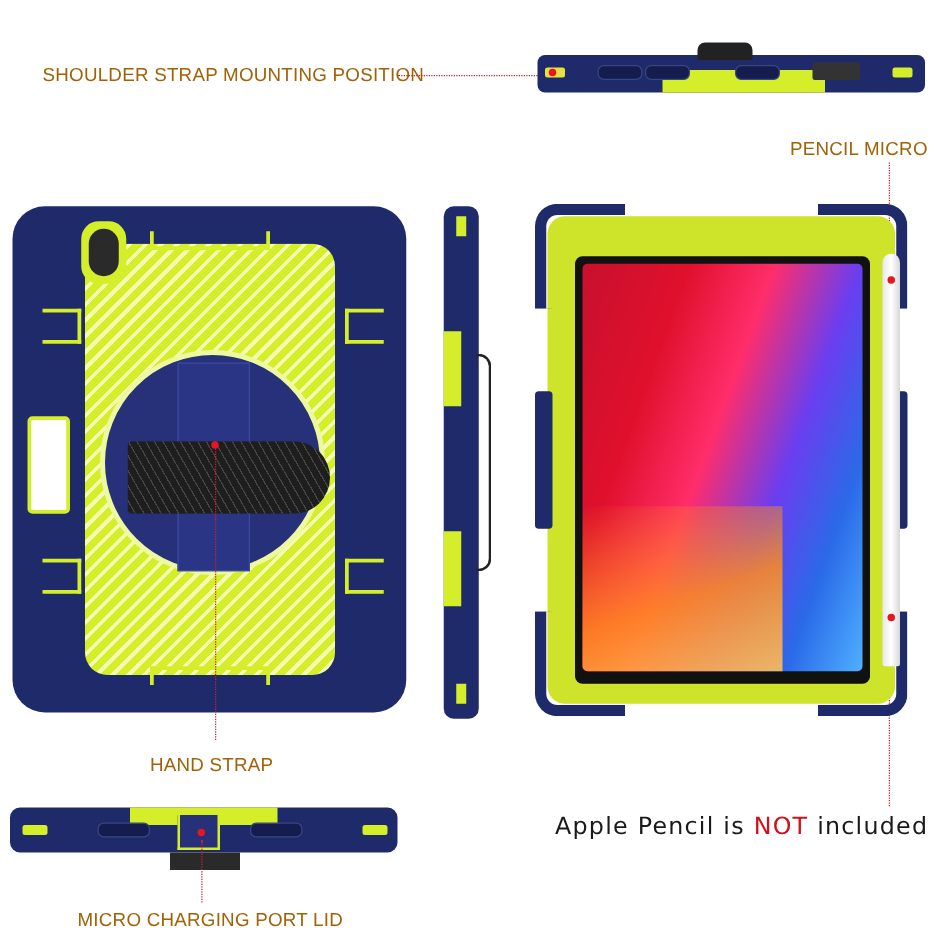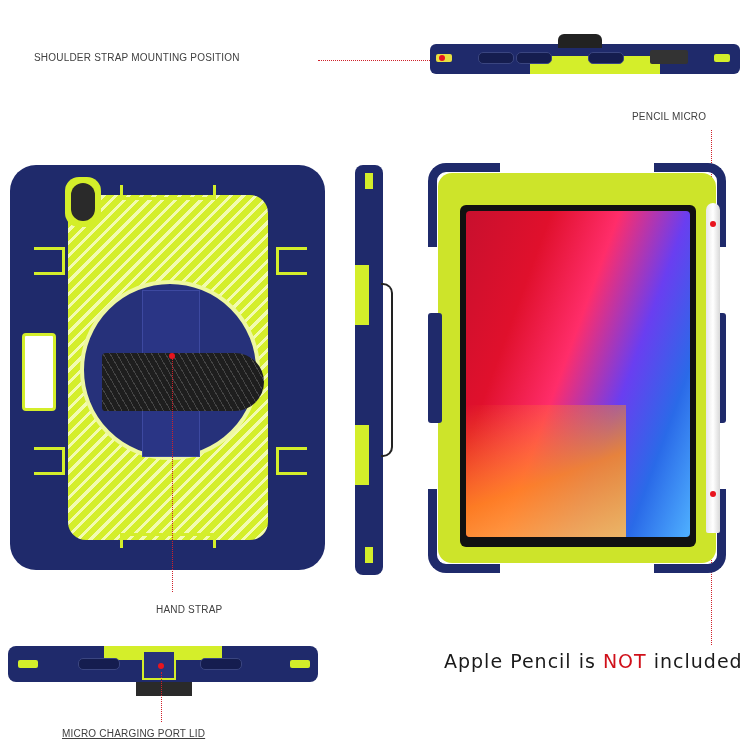--- a/index.html
+++ b/index.html
@@ -1,18 +1,18 @@
 <!DOCTYPE html>
 <html><head>
 <meta charset="utf-8">
 <style>
   html, body { margin: 0; padding: 0; background: #ffffff; }
   body { width: 750px; height: 750px; position: relative; overflow: hidden; font-family: "Liberation Sans", sans-serif; }
   .abs { position: absolute; }
-  .label { position: absolute; color: #404040; font-size: 10px; letter-spacing: 0.2px; white-space: nowrap; }
+  .label { position: absolute; color: #a16207; font-size: 15px; letter-spacing: 0.2px; white-space: nowrap; }
   .dotline-h { position: absolute; height: 0; border-top: 1px dotted #d0202a; }
   .dotline-v { position: absolute; width: 0; border-left: 1px dotted #d0202a; }
   .reddot { position: absolute; width: 6px; height: 6px; border-radius: 50%; background: #e8141e; }
   
   .edge-top { left: 430px; top: 44px; width: 310px; height: 30px; border-radius: 6px; background: #1f2a6b; }
   .edge-top .knob { left: 128px; top: -10px; width: 44px; height: 14px; background: #222; border-radius: 6px 6px 0 0; }
   .edge-top .limeblock { left: 100px; top: 12px; width: 130px; height: 18px; background: #d4ee2a; }
   .edge-top .vent { top: 8px; width: 34px; height: 10px; border-radius: 5px; background: #151d4f; border: 1px solid #3a4580; }
   .edge-top .slot { left: 220px; top: 6px; width: 38px; height: 14px; background: #333; border-radius: 2px; }
   .edge-top .tab { top: 10px; width: 16px; height: 8px; background: #d4ee2a; border-radius: 2px; }
@@ -87,21 +87,21 @@
   <div class="abs bracket" style="left:24px; top:282px; border-left:none;"></div>
   <div class="abs bracket" style="left:266px; top:82px; border-right:none;"></div>
   <div class="abs bracket" style="left:266px; top:282px; border-right:none;"></div>
   <div class="abs handle"></div>
   <div class="abs ring"></div>
   <div class="abs strap-v"></div>
   <div class="abs strap-h"></div>
   <div class="reddot" style="left:159px; top:188px;"></div>
 </div>
 <div class="dotline-v" style="left:172px; top:356px; height:236px;"></div>
-<div class="label" style="left:120px; top:604px;margin-left:36px;">HAND STRAP</div>
+<div class="label" style="left:120px; top:604px;">HAND STRAP</div>
 
 <div class="abs side">
   <div class="abs lime-seg" style="top:100px;"></div>
   <div class="abs lime-seg" style="top:260px;"></div>
   <div class="abs" style="left:10px; top:8px; width:8px; height:16px; background:#d4ee2a;"></div>
   <div class="abs" style="left:10px; top:382px; width:8px; height:16px; background:#d4ee2a;"></div>
   <div class="abs wire"></div>
 </div>
 
 <div class="abs front">
@@ -125,15 +125,15 @@
   <div class="abs limebar"></div>
   <div class="abs foot"></div>
   <div class="abs lid"></div>
   <div class="reddot" style="left:150px; top:17px;"></div>
   <div class="abs tab" style="left:10px;"></div>
   <div class="abs vent" style="left:70px;"></div>
   <div class="abs vent" style="left:192px;"></div>
   <div class="abs tab" style="left:282px;"></div>
 </div>
 <div class="dotline-v" style="left:161px; top:672px; height:50px;"></div>
-<div class="label" style="left:62px; top:728px;text-decoration:underline;">MICRO CHARGING PORT LID</div>
+<div class="label" style="left:62px; top:728px;">MICRO CHARGING PORT LID</div>
 
 <div class="notice"><span>Apple Pencil is </span><span class="red">NOT</span><span> included</span></div>
 
 </body></html>

